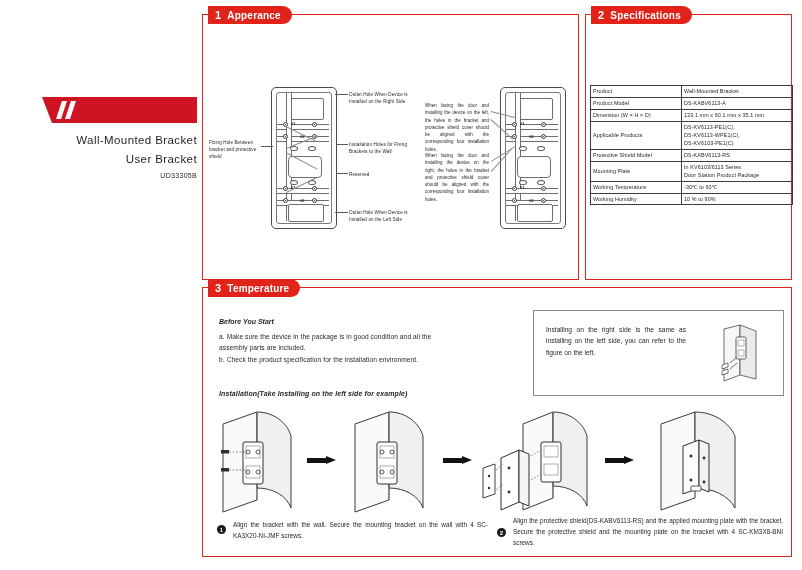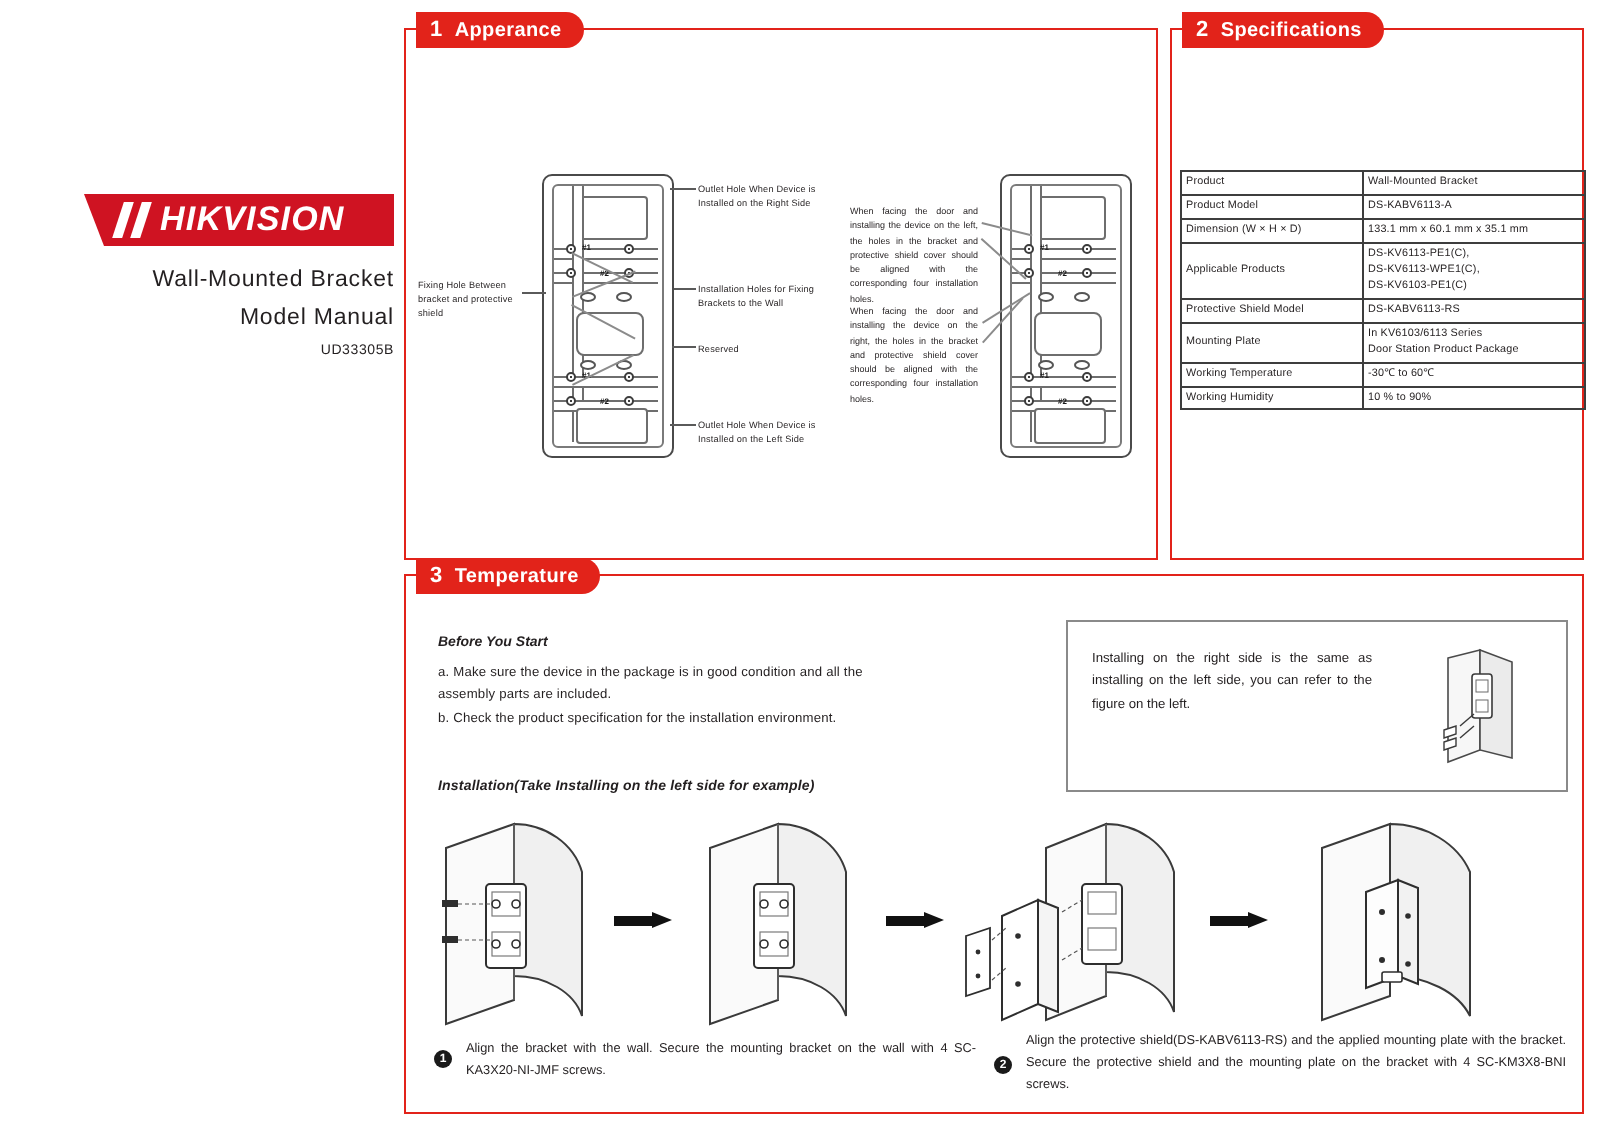--- a/index.html
+++ b/index.html
@@ -323,24 +323,23 @@
 <body>
 
 <div id="page">
 
   <div id="cover">
     <div id="logo-band">
       <div class="slash-group">
         <div class="slash s1"></div>
         <div class="slash s2"></div>
       </div>
-      <div id="logo-text">HIKVISION</div>
     </div>
     <div id="cover-title">Wall-Mounted  Bracket</div>
-    <div id="cover-sub">Model  Manual</div>
+    <div id="cover-sub">User  Bracket</div>
     <div id="cover-code">UD33305B</div>
   </div>
 
   <div id="panel-appearance" class="panel">
     <div class="sec-tab">
       <span class="num">1</span>
       <span>Apperance</span>
     </div>
 
     <div class="dev" style="left:68px; top:72px; width:64px; height:140px;">

